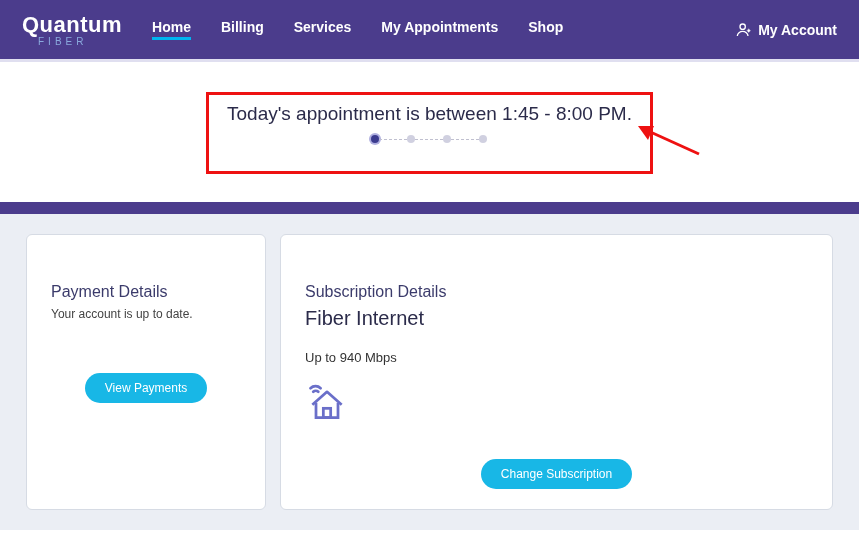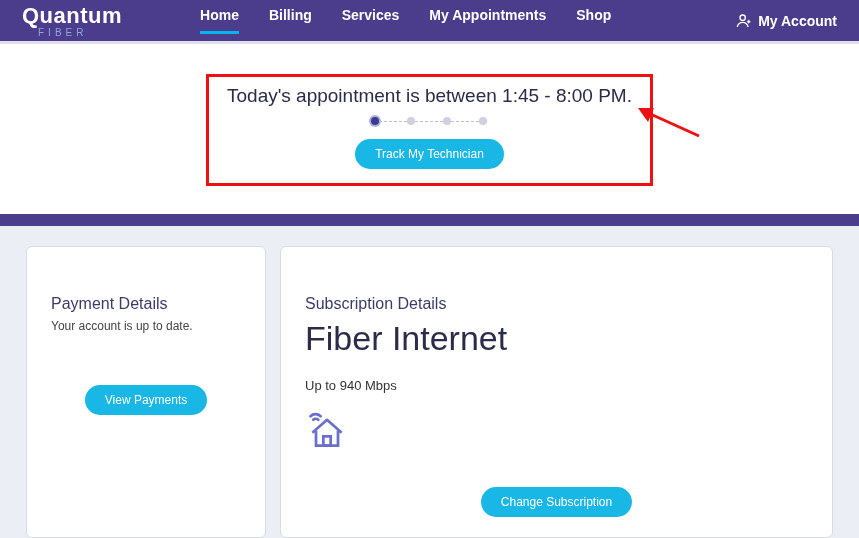--- a/index.html
+++ b/index.html
@@ -1,36 +1,35 @@
 <!DOCTYPE html>
 <html><head>
 <meta charset="utf-8">
 <style>
 * { margin: 0; padding: 0; box-sizing: border-box; }
 body { font-family: Arial, Helvetica, sans-serif; background: #fff; width: 859px; height: 538px; overflow: hidden; }
 
 .header {
   background: #4b3c8c;
-  height: 44px;
+  height: 62px;
   display: flex;
   align-items: center;
   padding: 0 22px;
   border-bottom: 3px solid #e0dff0;
-  gap: 48px;
 }
 .logo {
   display: flex;
   flex-direction: column;
   align-items: flex-start;
   margin-right: 30px;
 }
 .logo-main { color: #fff; font-size: 22px; font-weight: 600; letter-spacing: 0.5px; }
 .logo-sub { color: #8aa9dd; font-size: 10px; letter-spacing: 4px; margin-left: 16px; margin-top: -2px; }
 .nav { display: flex; gap: 30px; }
-.nav-item { color: #fff; font-size: 14px; font-weight: 600; cursor: pointer; padding-bottom: 8px; }
+.nav-item { color: #fff; font-size: 14px; font-weight: 600; cursor: pointer; padding-bottom: 2px; }
 .nav-item.active { border-bottom: 3px solid #00b6f0; }
 .spacer { flex: 1; }
 .account { display: flex; align-items: center; gap: 6px; color: #fff; font-size: 14px; font-weight: 700; cursor: pointer; }
 
 .hero { text-align: center; padding: 30px 0 18px 0; position: relative; }
 .greeting { font-size: 32px; font-weight: 300; color: #2b2b4a; letter-spacing: 1px; margin-bottom: 8px; }
 
 .highlight-box {
   border: 3px solid #e11;
   display: inline-block;
@@ -52,21 +51,21 @@
 .purple-bar { background: #4b3c8c; height: 12px; width: 100%; margin-top: 10px; }
 
 .content { background: #ebeef4; padding: 20px 26px; display: flex; gap: 14px; min-height: 260px; }
 .card {
   background: #fff; border: 1px solid #d6dbe4; border-radius: 6px; padding: 20px 24px;
 }
 .card.left { width: 240px; }
 .card.right { flex: 1; }
 .card-title { font-size: 16px; color: #3b3b6b; font-weight: 400; margin-bottom: 6px; margin-top: 28px; }
 .card-sub { font-size: 12px; color: #444; margin-bottom: 52px; }
-.plan-name { font-size: 34px; color: #2b2b4a; font-weight: 400; margin-top: 6px; }
+.plan-name { font-size: 20px; color: #2b2b4a; font-weight: 400; margin-top: 6px; }
 .plan-speed { font-size: 13px; color: #333; margin-top: 20px; margin-bottom: 14px; }
 .center { text-align: center; }
 .change-btn-wrap { text-align: center; margin-top: 32px; }
 
 .home-icon { display: inline-block; }
 </style>
 </head>
 <body>
 
 <div class="header">
@@ -99,21 +98,20 @@
     <div class="appointment-text">Today's appointment is between 1:45 - 8:00 PM.</div>
     <div class="progress">
       <span class="dot active"></span>
       <span class="dash"></span>
       <span class="dot"></span>
       <span class="dash"></span>
       <span class="dot"></span>
       <span class="dash"></span>
       <span class="dot"></span>
     </div>
-    <button class="btn">Track My Technician</button>
   </div>
 
   <svg class="arrow-svg" width="70" height="40" viewBox="0 0 70 40">
     <line x1="65" y1="32" x2="12" y2="8" stroke="#e11" stroke-width="3"></line>
     <polygon points="4,4 20,4 14,18" fill="#e11"></polygon>
   </svg>
 </div>
 
 <div class="purple-bar"></div>
 

